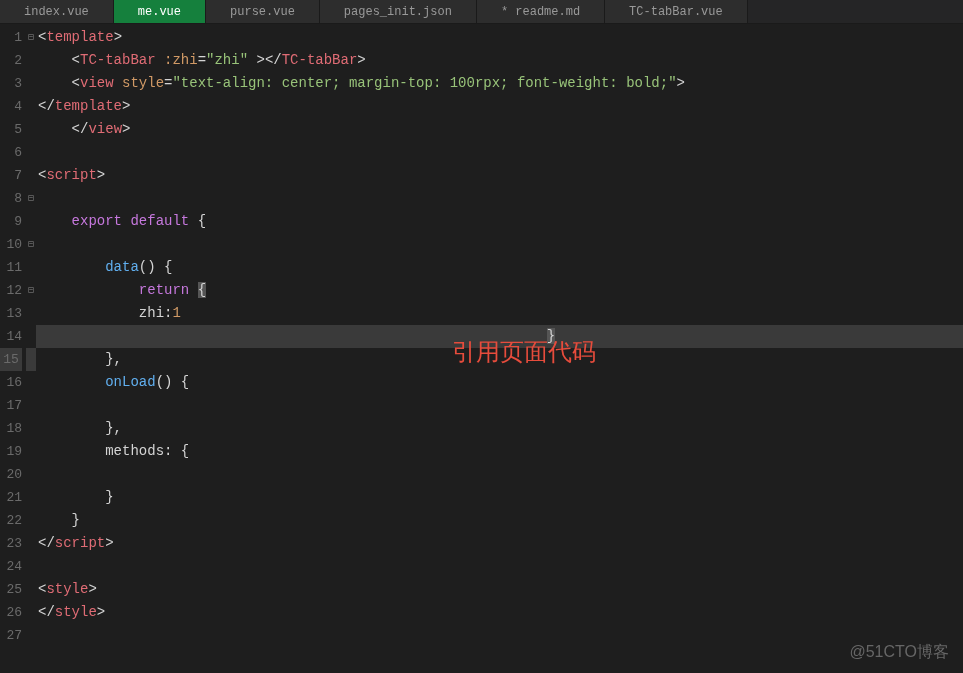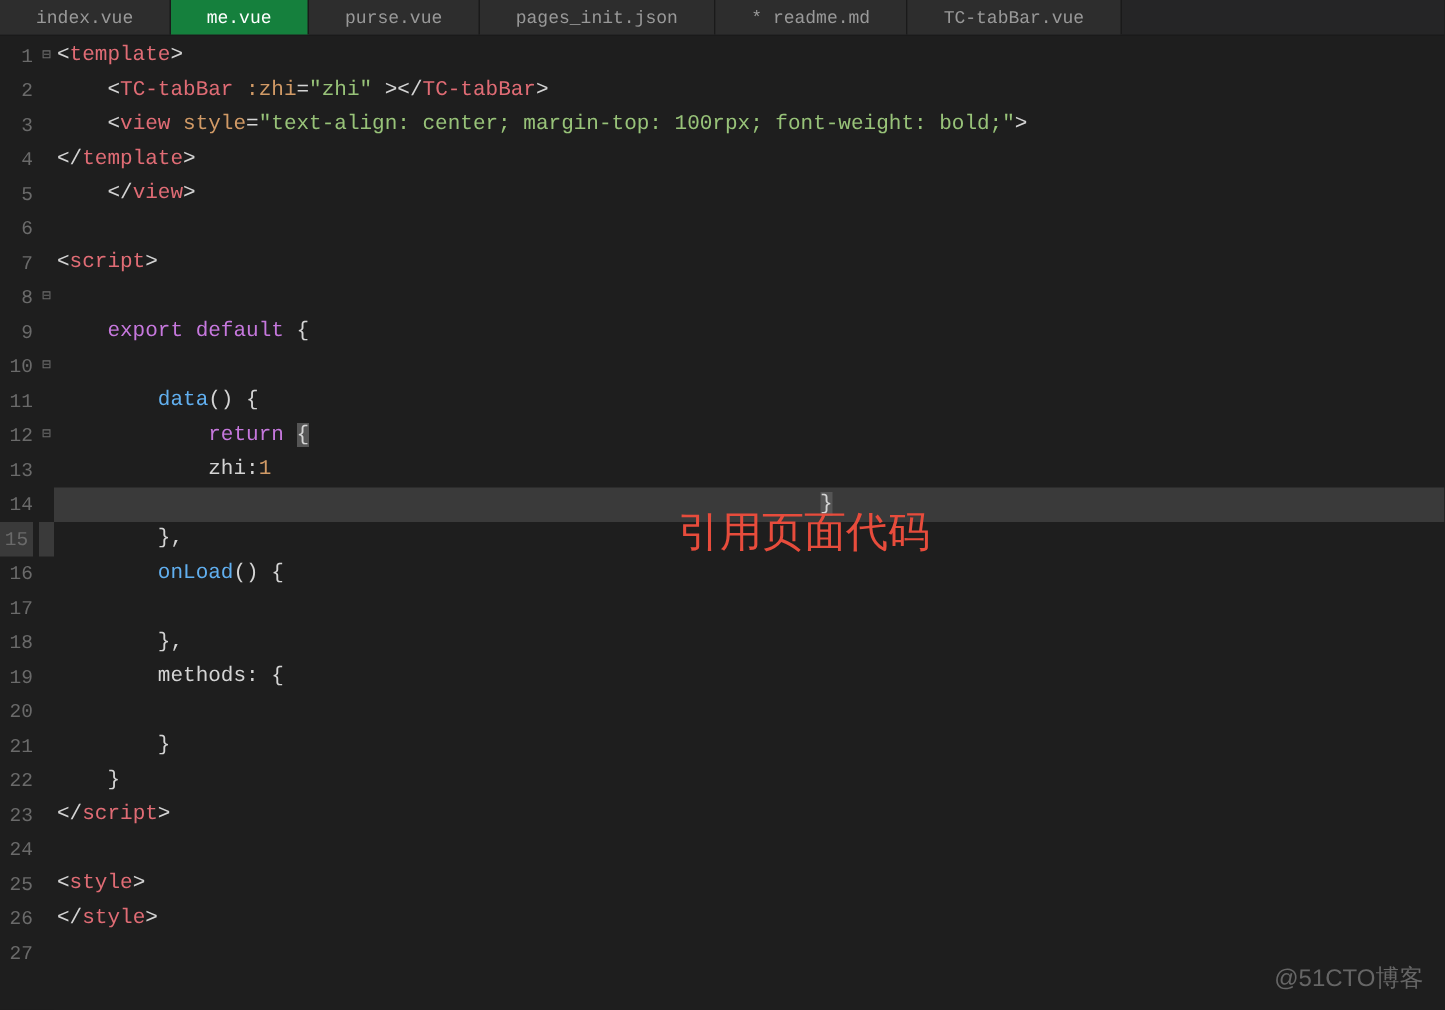--- a/index.html
+++ b/index.html
@@ -85,21 +85,21 @@
     .c-key { color: #c678dd; }
     .c-num { color: #d19a66; }
     .c-id { color: #61afef; }
     .c-txt { color: #d4d4d4; }
     .bracket-hl {
       background: #555;
     }
     .annotation {
       position: absolute;
       color: #e74c3c;
-      font-size: 28px;
+      font-size: 24px;
       font-family: Liberation Serif, serif;
     }
     .watermark {
       position: absolute;
       right: 14px;
       bottom: 10px;
       color: #666;
       font-size: 16px;
       font-family: sans-serif;
     }

